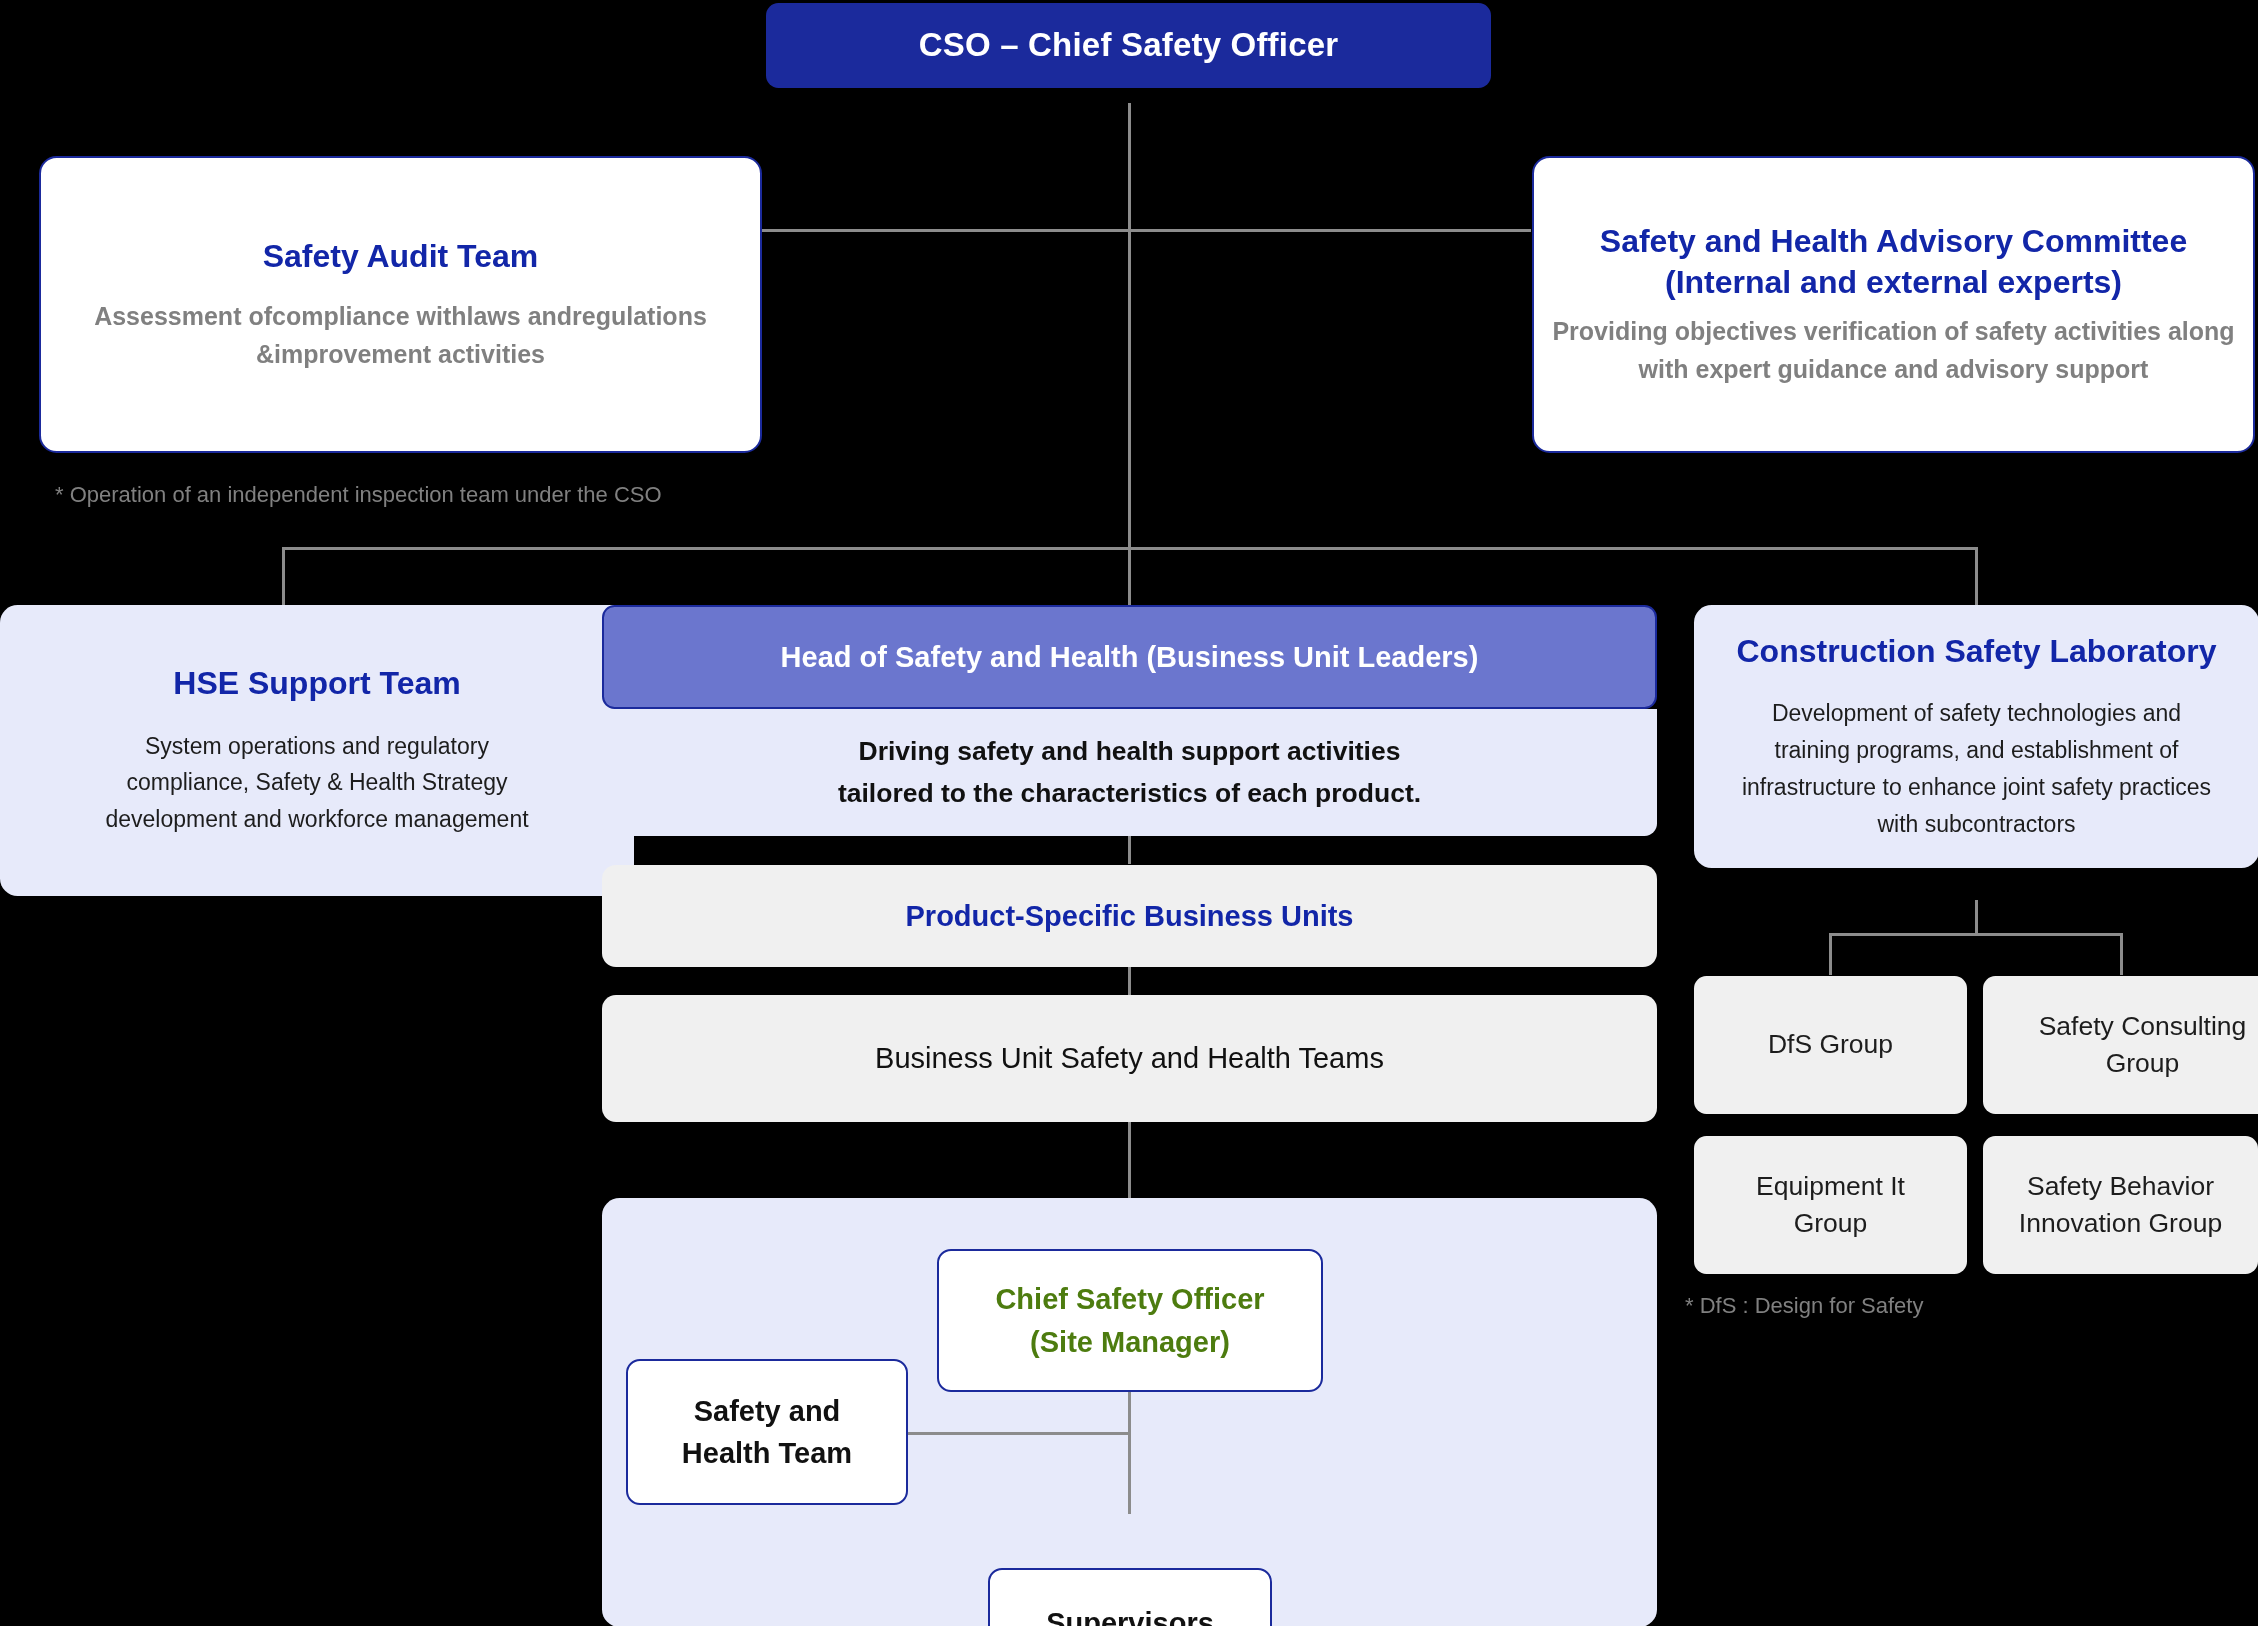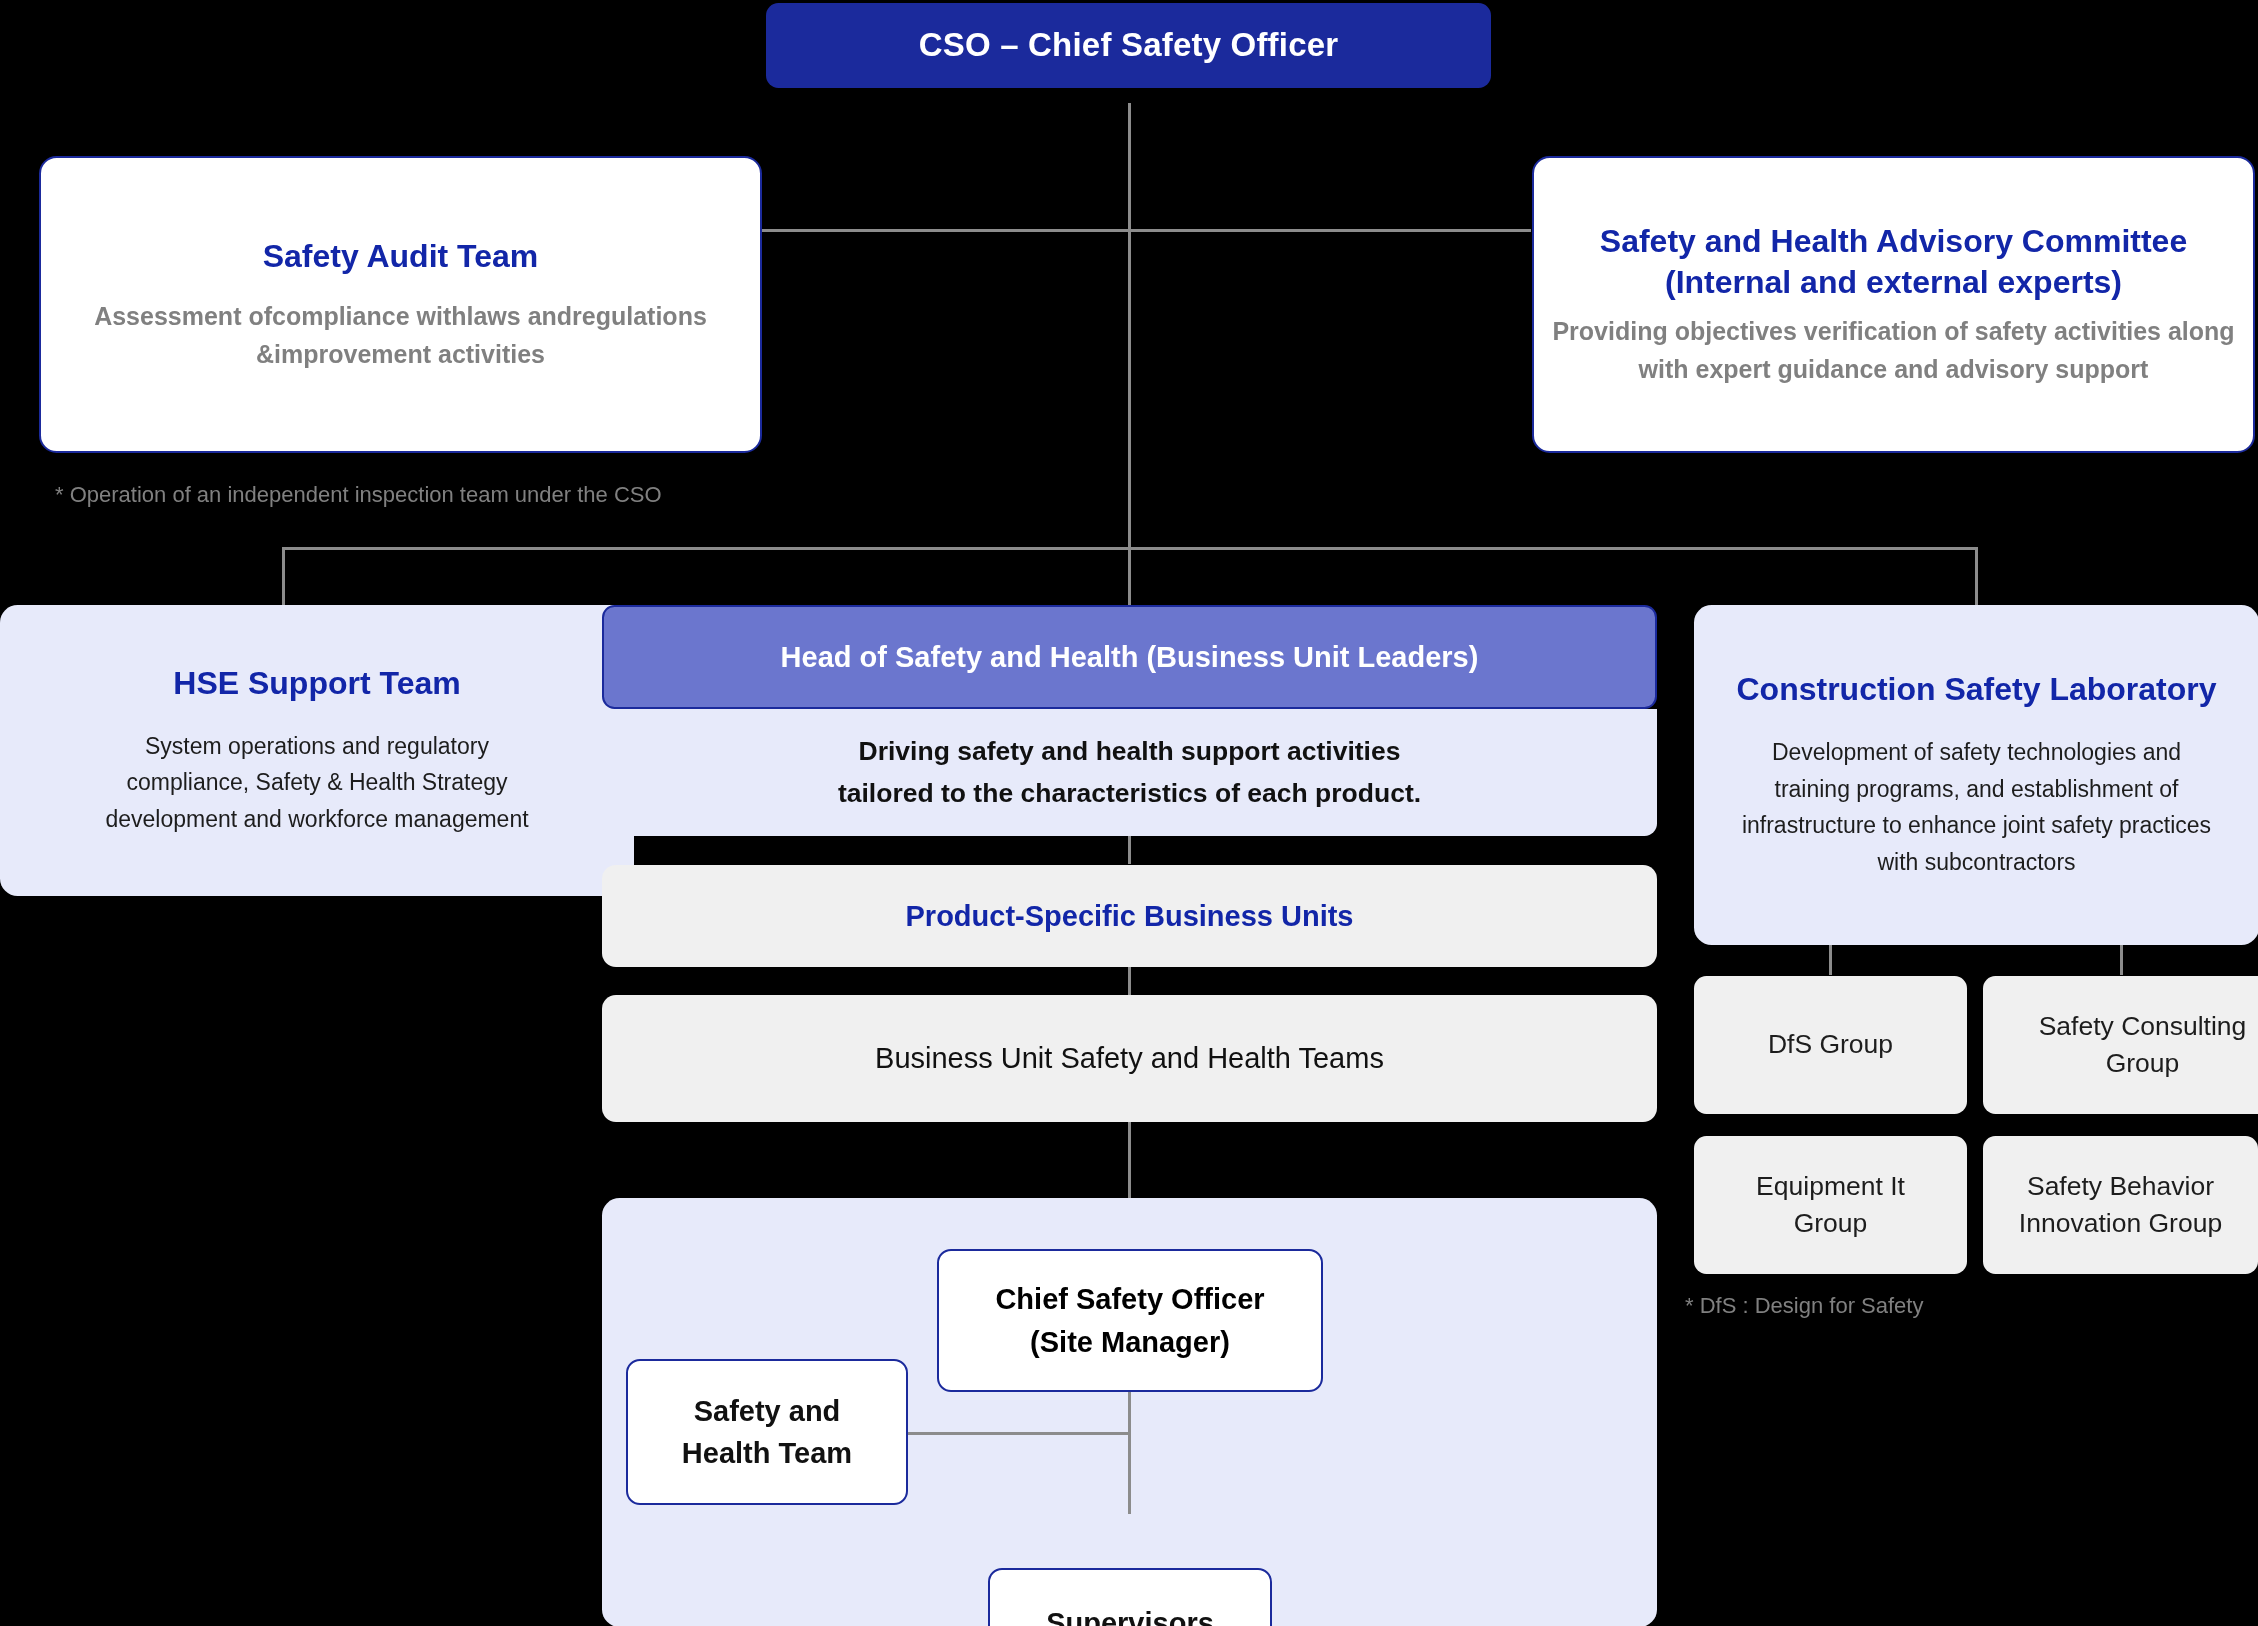--- a/index.html
+++ b/index.html
@@ -65,21 +65,21 @@
   
   .note{position:absolute;color:#808080;font-size:22px;font-weight:400;white-space:nowrap;}
 
   
   .site-panel{
     position:absolute;background:#e7eafa;border-radius:17.6px;
   }
   .site-card{
     background:#ffffff;border:2.6px solid #1b2a9c;border-radius:14px;
   }
-  .site-card .t-blue{color:#000000;font-weight:bold;font-size:29px;line-height:1.45;}
+  .site-card .t-blue{color:#4d7c0f;font-weight:bold;font-size:29px;line-height:1.45;}
   .site-card .t-dark{color:#111;font-weight:bold;font-size:29px;line-height:1.45;}
 </style>
 </head>
 <body>
 
 <div id="root">
 
   <div class="ln lnv" style="left:1128px;top:103px;height:129px;"></div>
 
   <div class="ln lnh" style="left:762px;top:229px;width:769px;"></div>
@@ -133,21 +133,21 @@
   </div>
 
   <div class="box gray-box" style="left:602px;top:865px;width:1055px;height:102px;">
     <span class="blue-lbl">Product-Specific Business Units</span>
   </div>
 
   <div class="box gray-box" style="left:602px;top:995px;width:1055px;height:127px;">
     <span class="plain-lbl">Business Unit Safety and Health Teams</span>
   </div>
 
-  <div class="box card-lav" style="left:1694px;top:605px;width:565px;height:340px;">
+  <div class="box card-lav" style="left:1694px;top:605px;width:565px;height:263px;">
     <div class="lav-title">Construction Safety Laboratory</div>
     <div class="lav-body" style="max-width:476px;">Development of safety technologies and training programs, and establishment of infrastructure to enhance joint safety practices with subcontractors</div>
   </div>
 
   <div class="box grp" style="left:1694px;top:976px;width:273px;height:138px;">
     <span>DfS Group</span>
   </div>
   <div class="box grp" style="left:1983px;top:976px;width:319px;height:138px;">
     <span style="max-width:229px;">Safety Consulting Group</span>
   </div>

